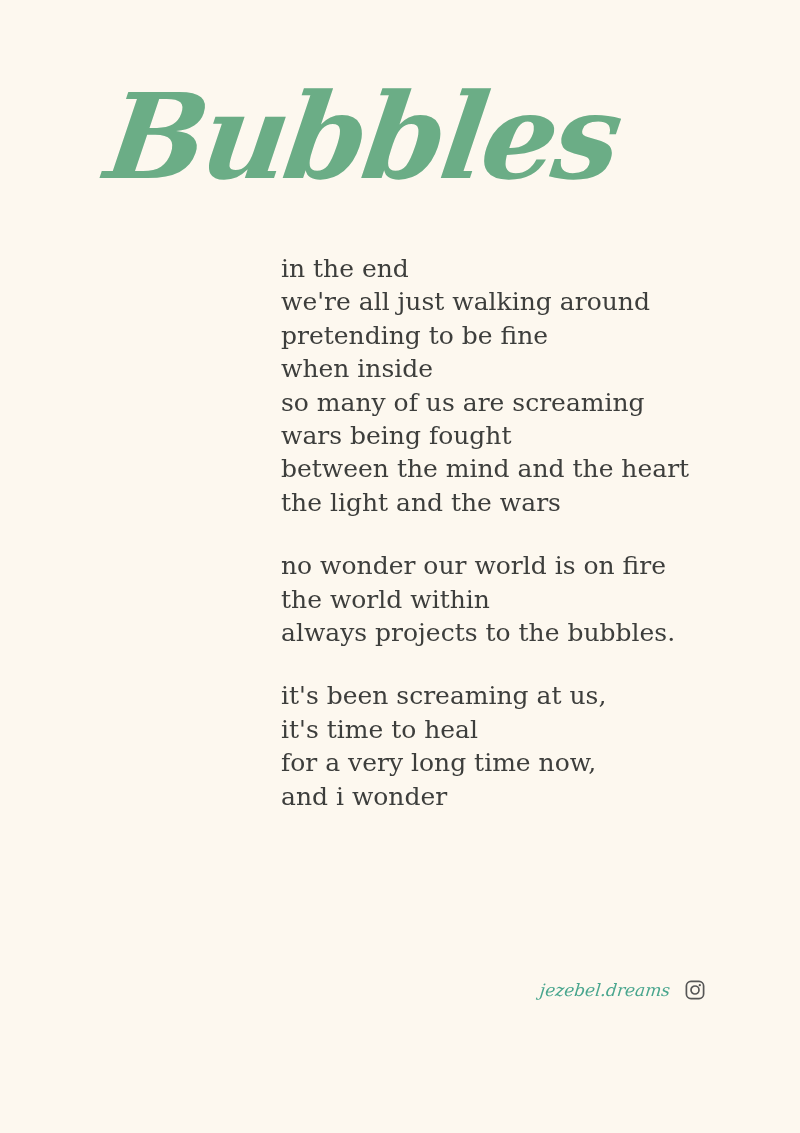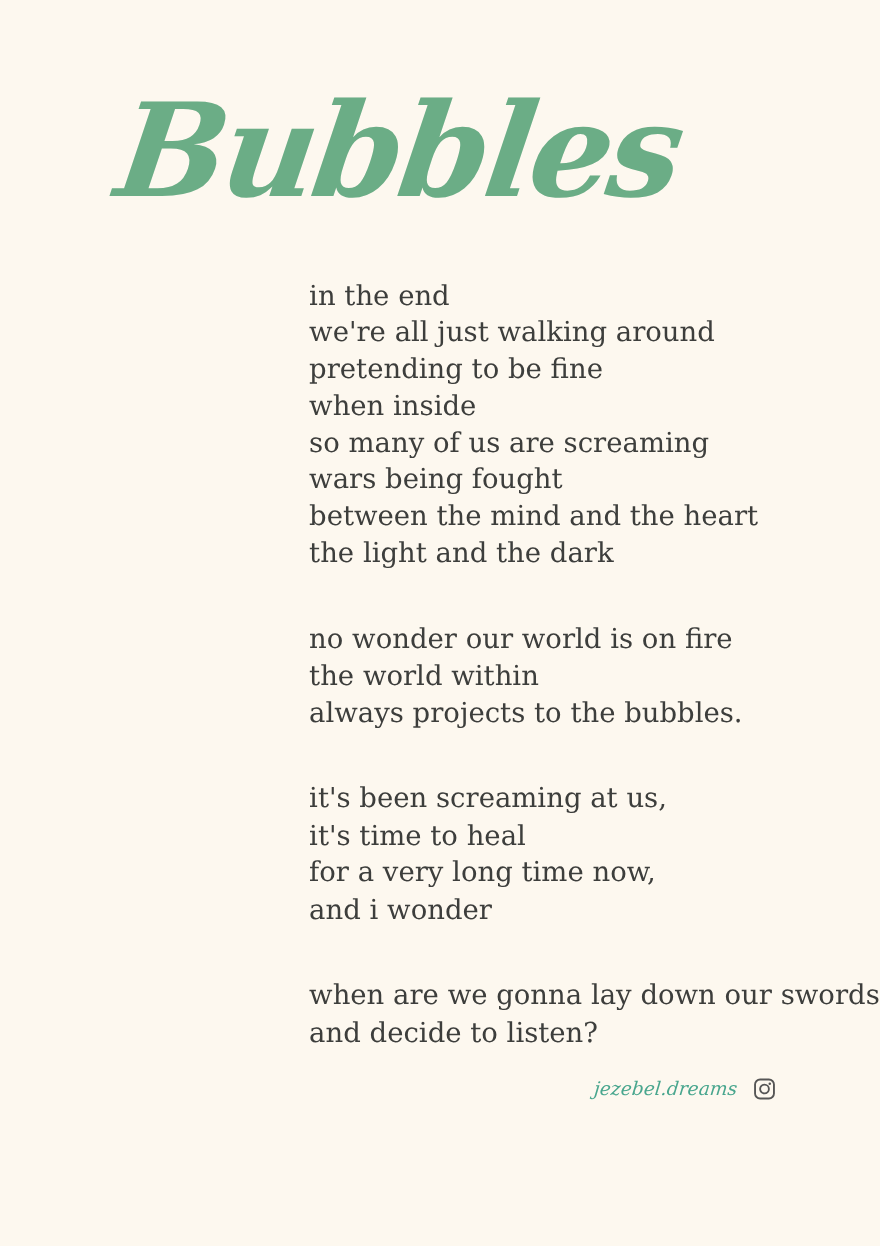--- a/index.html
+++ b/index.html
@@ -34,21 +34,21 @@
     white-space: nowrap;
     line-height: 1;
   }
   .poem {
     position: absolute;
     left: 281px; top: 252px;
     font-size: 25px;
     line-height: 33.4px;
     color: var(--text-color);
   }
-  .stanza + .stanza { margin-top: 45px; }
+  .stanza + .stanza { margin-top: 30px; }
   .line { white-space: nowrap; }
   .footer {
     position: absolute;
     top: 980px;
     right: 95px;
     display: flex;
     align-items: center;
     gap: 15px;
   }
   .handle {
@@ -70,36 +70,32 @@
 
   <div class="poem">
       <div class="stanza">
         <div class="line">in the end</div>
         <div class="line">we're all just walking around</div>
         <div class="line">pretending to be fine</div>
         <div class="line">when inside</div>
         <div class="line">so many of us are screaming</div>
         <div class="line">wars being fought</div>
         <div class="line">between the mind and the heart</div>
-        <div class="line">the light and the dark</div>
+        <div class="line">the light and the wars</div>
       </div>
       <div class="stanza">
         <div class="line">no wonder our world is on fire</div>
         <div class="line">the world within</div>
         <div class="line">always projects to the bubbles.</div>
       </div>
       <div class="stanza">
         <div class="line">it's been screaming at us,</div>
         <div class="line">it's time to heal</div>
         <div class="line">for a very long time now,</div>
         <div class="line">and i wonder</div>
-      </div>
-      <div class="stanza">
-        <div class="line">when are we gonna lay down our swords</div>
-        <div class="line">and decide to listen?</div>
       </div>
     </div>
 
   <div class="footer">
     <span class="handle">jezebel.dreams</span>
     <svg class="ig-icon" width="20" height="20" viewBox="0 0 20 20" aria-hidden="true">
       <rect x="1.4" y="1.4" width="17.2" height="17.2" rx="4.6" fill="none" stroke="#565656" stroke-width="1.7"></rect>
       <circle cx="10" cy="10" r="4" fill="none" stroke="#565656" stroke-width="1.7"></circle>
       <circle cx="14.8" cy="5.2" r="1.15" fill="#565656"></circle>
     </svg>

